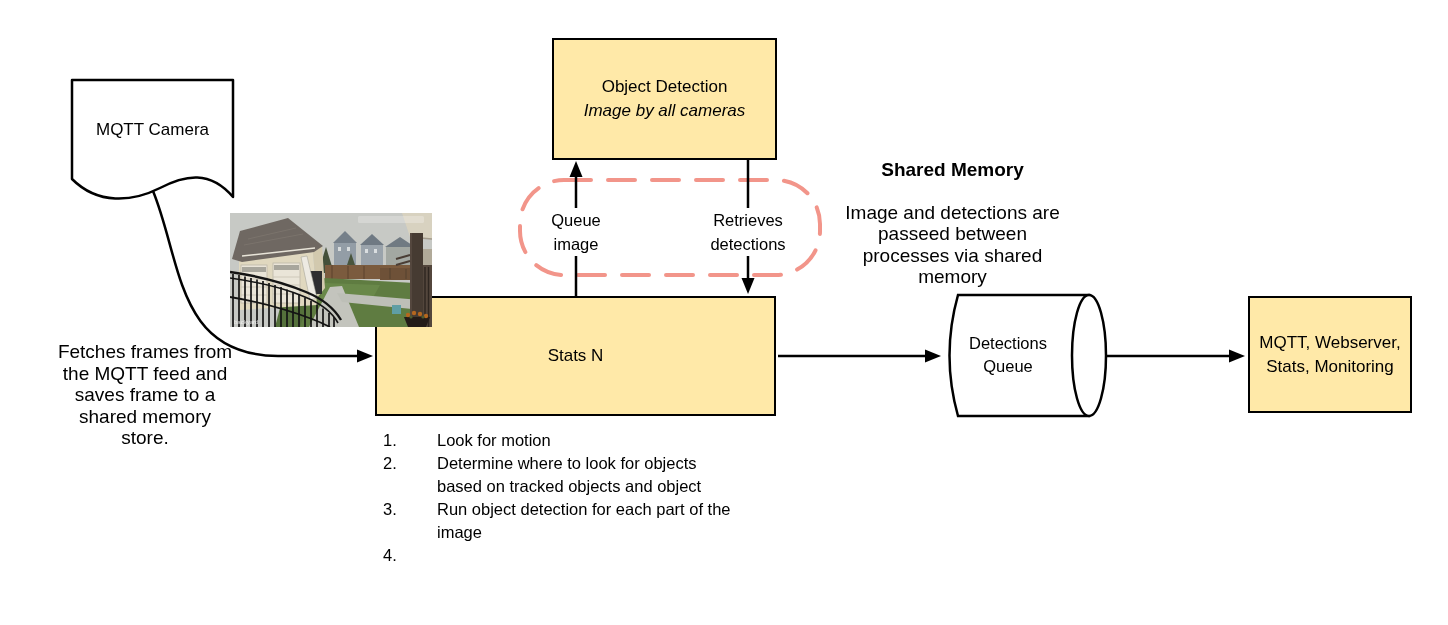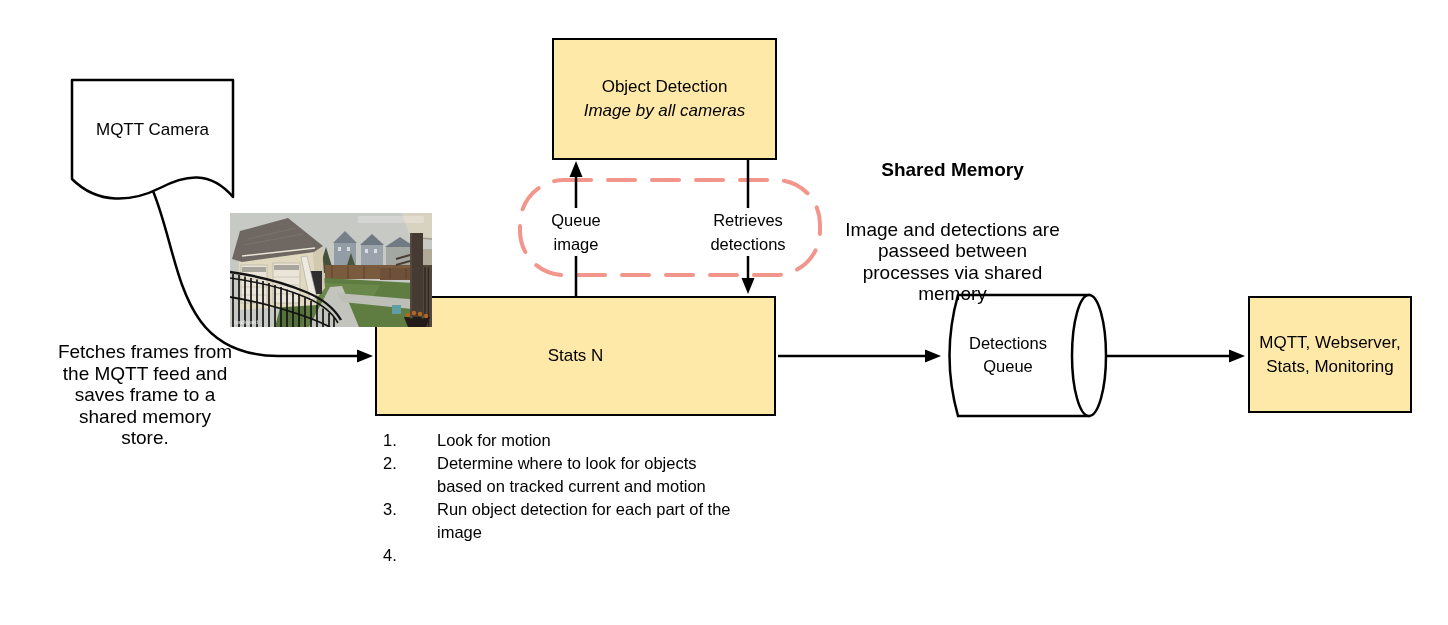--- a/index.html
+++ b/index.html
@@ -20,21 +20,21 @@
     text-align:center;font-size:17px;line-height:24px;
   }
   .edge-label{
     position:absolute;z-index:4;background:#ffffff;text-align:center;
     font-size:16.5px;line-height:24px;white-space:pre-line;
   }
   .note{
     position:absolute;z-index:4;font-size:19px;line-height:21.5px;white-space:pre-line;text-align:center;
   }
   .note .note-title{font-weight:bold;}
-  .pre{white-space:pre-line;margin-top:17px;}
+  .pre{white-space:pre-line;}
   .photo{position:absolute;left:230px;top:213px;width:202px;height:114px;z-index:5;}
   .steps{position:absolute;left:383px;top:429px;z-index:4;font-size:16.5px;line-height:23px;}
   .step{display:grid;grid-template-columns:54px auto;}
   .step-text{white-space:pre-line;}
   .queue-label{
     position:absolute;left:948px;top:332px;width:120px;z-index:4;text-align:center;
     font-size:16.5px;line-height:23px;white-space:pre-line;
   }
   .mqtt-label{white-space:pre-line;}
 </style>
@@ -124,21 +124,21 @@
 
 
   <div class="steps">
     <div class="step">
       <span class="step-num">1.</span>
       <span class="step-text">Look for motion</span>
     </div>
     <div class="step">
       <span class="step-num">2.</span>
       <span class="step-text">Determine where to look for objects
-based on tracked current and motion</span>
+based on tracked objects and object</span>
     </div>
     <div class="step">
       <span class="step-num">3.</span>
       <span class="step-text">Run object detection for each part of the
 image</span>
     </div>
     <div class="step">
       <span class="step-num">4.</span>
     </div>
   </div>

